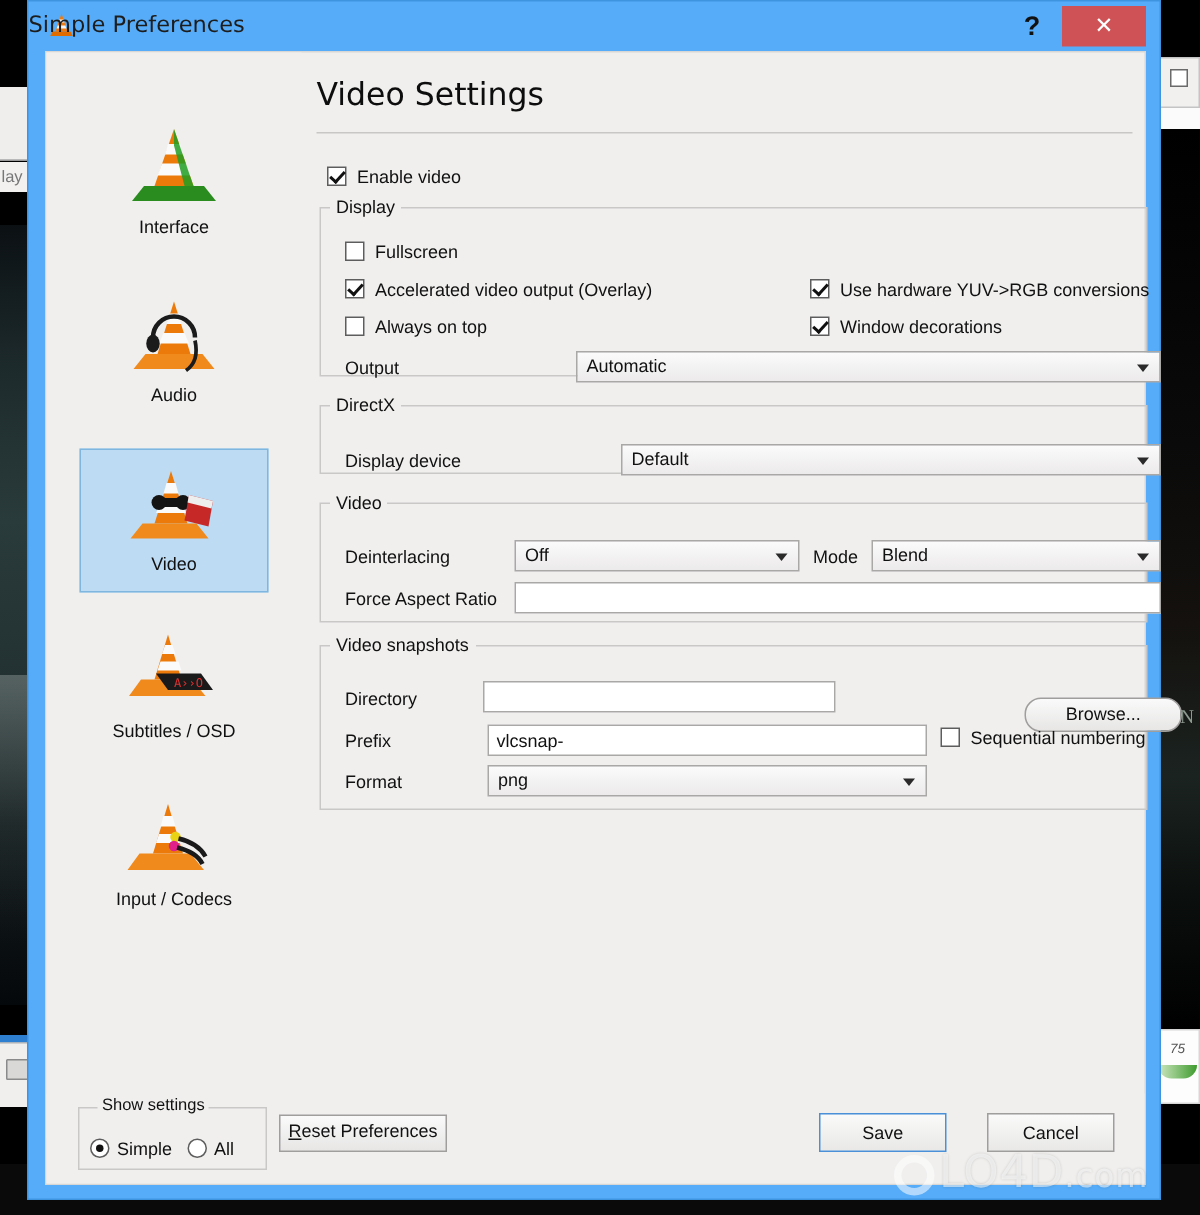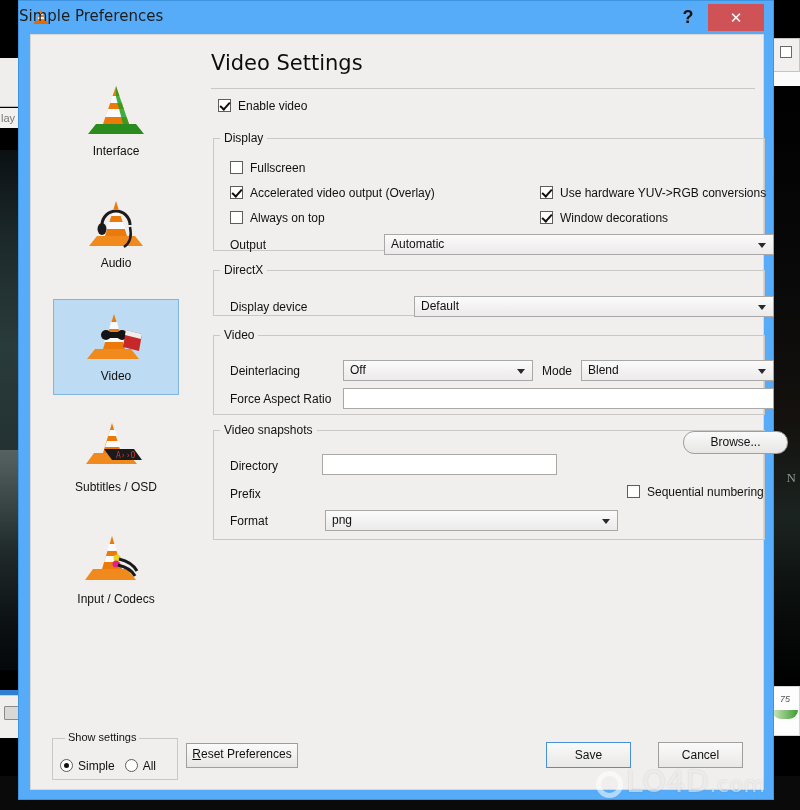--- a/index.html
+++ b/index.html
@@ -228,21 +228,21 @@
         </div>
         <div class="side-lbl">Input / Codecs</div>
       </div>
 
     </div>
 
     <div id="page">
       <div class="page-title">Video Settings</div>
       <div class="page-rule"></div>
 
-      <div class="chk-row" style="left:17px;top:64px;">
+      <div class="chk-row" style="left:17px;top:76px;">
         <span class="chk on"></span><span class="t">Enable video</span>
       </div>
 
       <fieldset class="grp" style="left:12px;top:96px;width:550px;height:118px;">
         <legend>Display</legend>
       </fieldset>
 
       <div class="chk-row" style="left:29px;top:126px;">
         <span class="chk"></span><span class="t">Fullscreen</span>
       </div>
@@ -287,23 +287,24 @@
         <span class="arw"></span>
       </div>
       <div class="lbl" style="left:29px;top:357px;">Force Aspect Ratio</div>
       <input class="txt" style="left: 142px; top: 353px; width: 431px;" value="">
 
       <fieldset class="grp" style="left:12px;top:388px;width:550px;height:115px;">
         <legend>Video snapshots</legend>
       </fieldset>
       <div class="lbl" style="left:29px;top:424px;">Directory</div>
       <input class="txt" style="left: 121px; top: 419px; width: 235px;" value="">
-      <div class="btn" style="left:482px;top:396px;width:105px;border-radius:11px;">Browse...</div>
+      <div class="btn" style="left:482px;top:430px;width:105px;border-radius:11px;">Browse...</div>
 
       <div class="lbl" style="left:29px;top:452px;">Prefix</div>
+      <input class="txt" style="left: 124px; top: 448px; width: 293px;" value="vlcsnap-">
       <div class="chk-row" style="left:426px;top:450px;">
         <span class="chk"></span><span class="t">Sequential numbering</span>
       </div>
 
       <div class="lbl" style="left:29px;top:479px;">Format</div>
       <div class="combo" style="left:124px;top:475px;width:293px;">
         <span>png</span>
         <span class="arw"></span>
       </div>
     </div>

